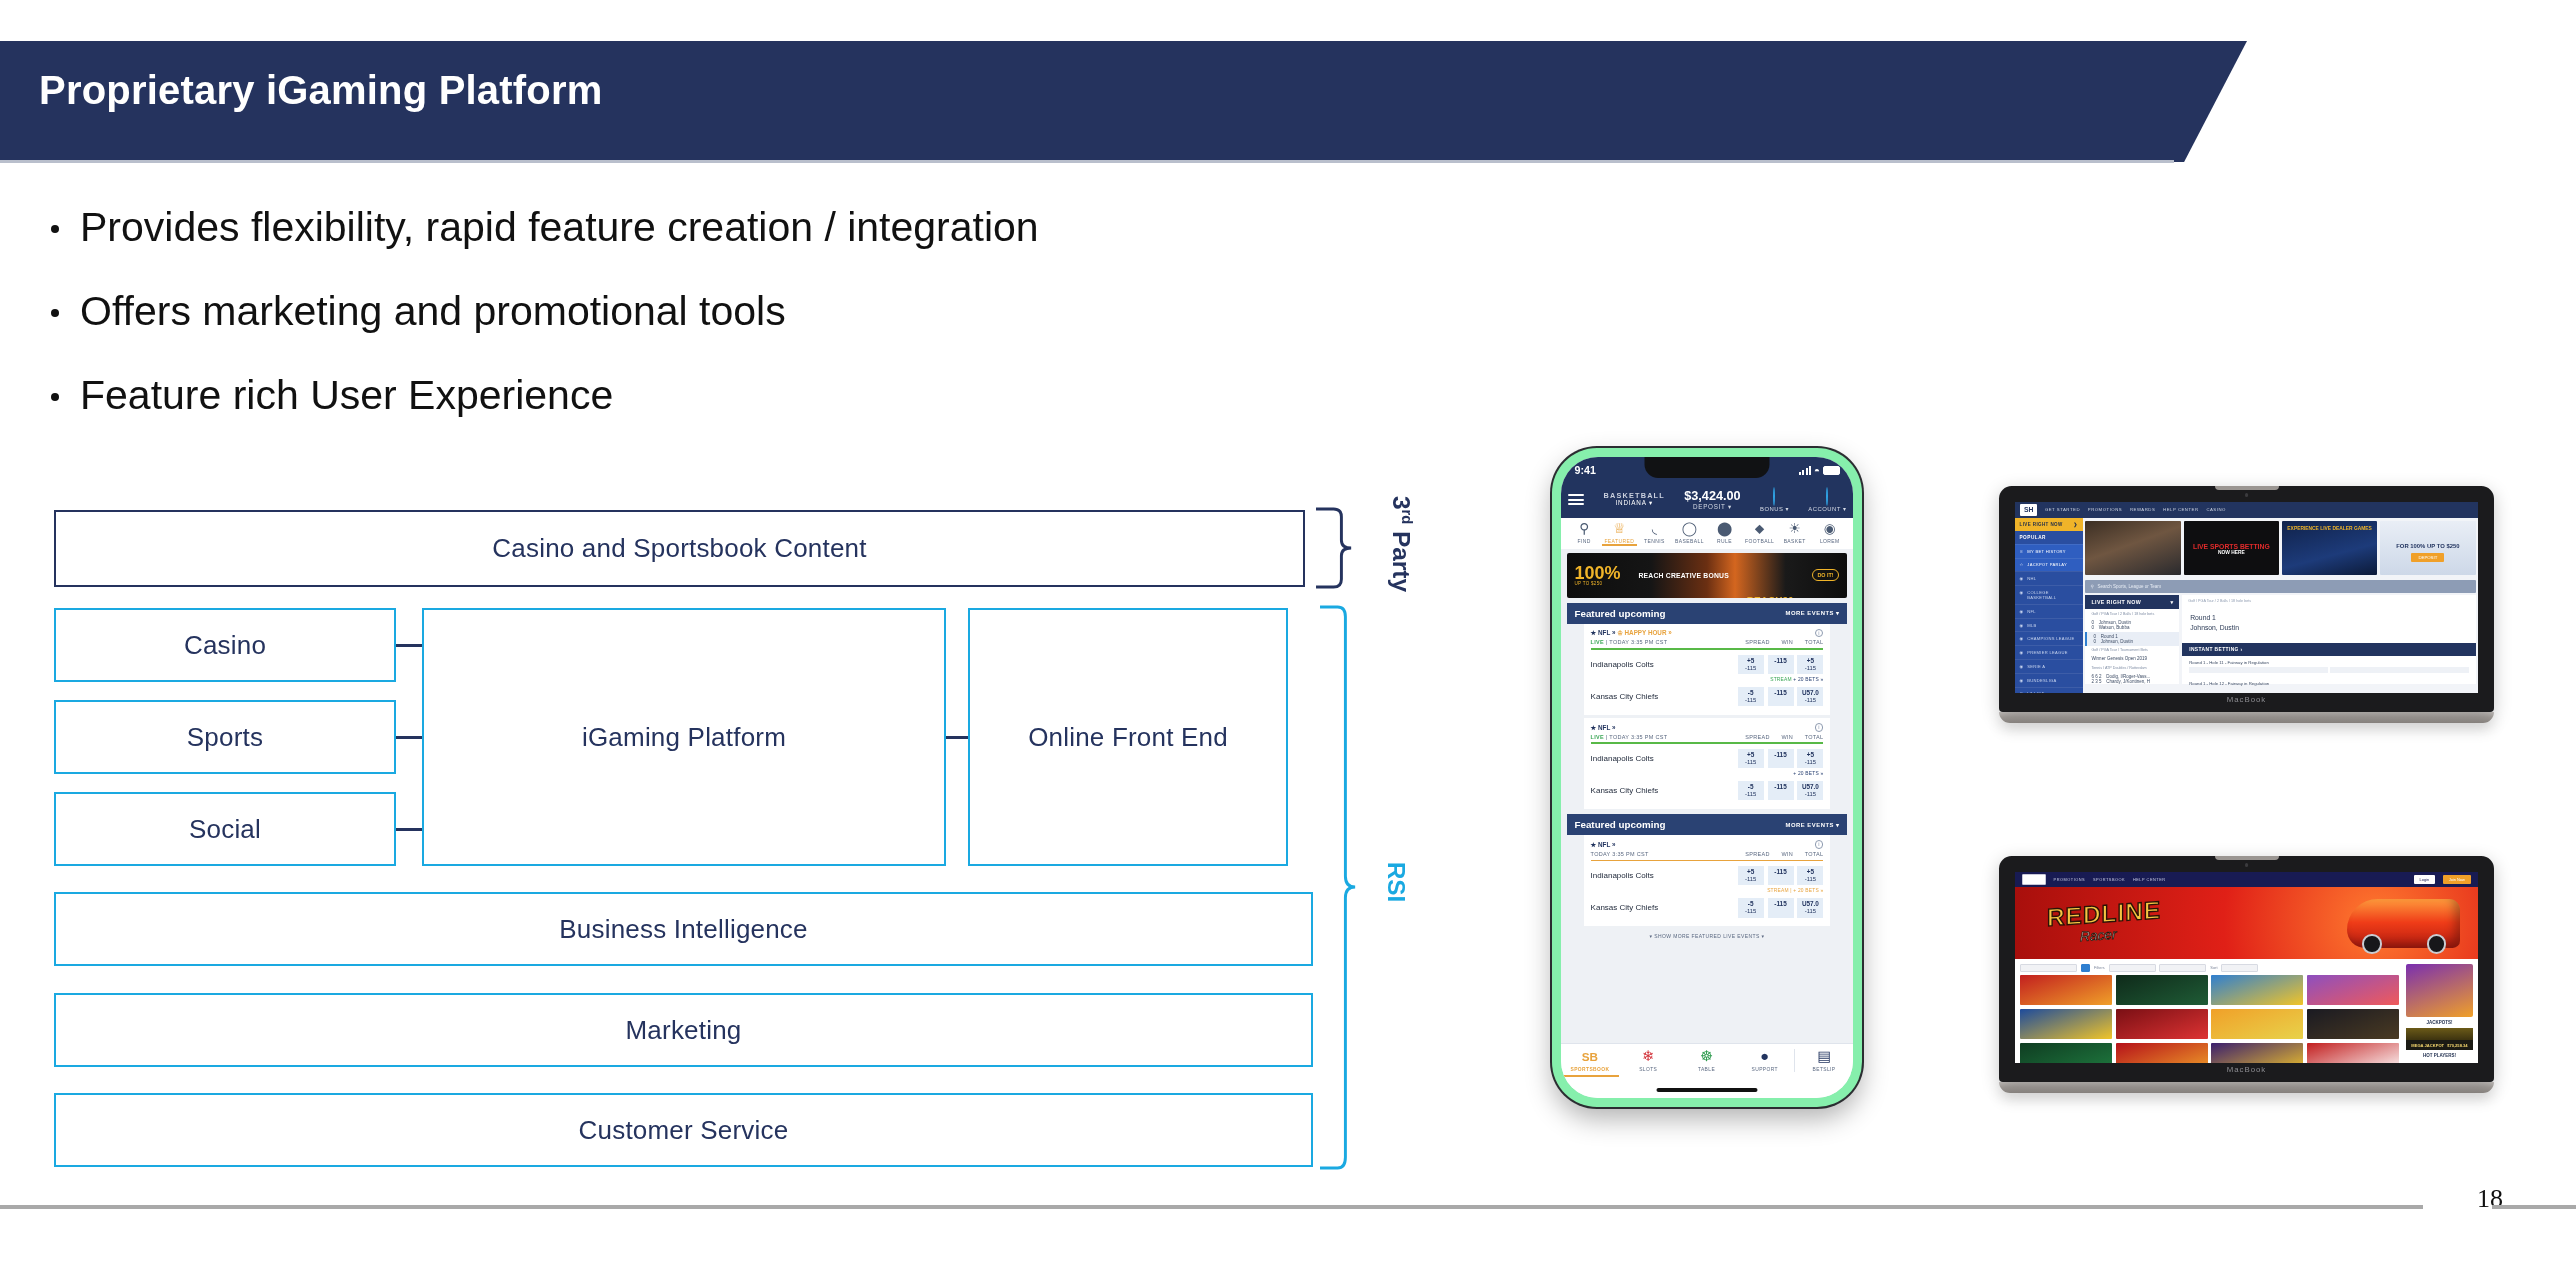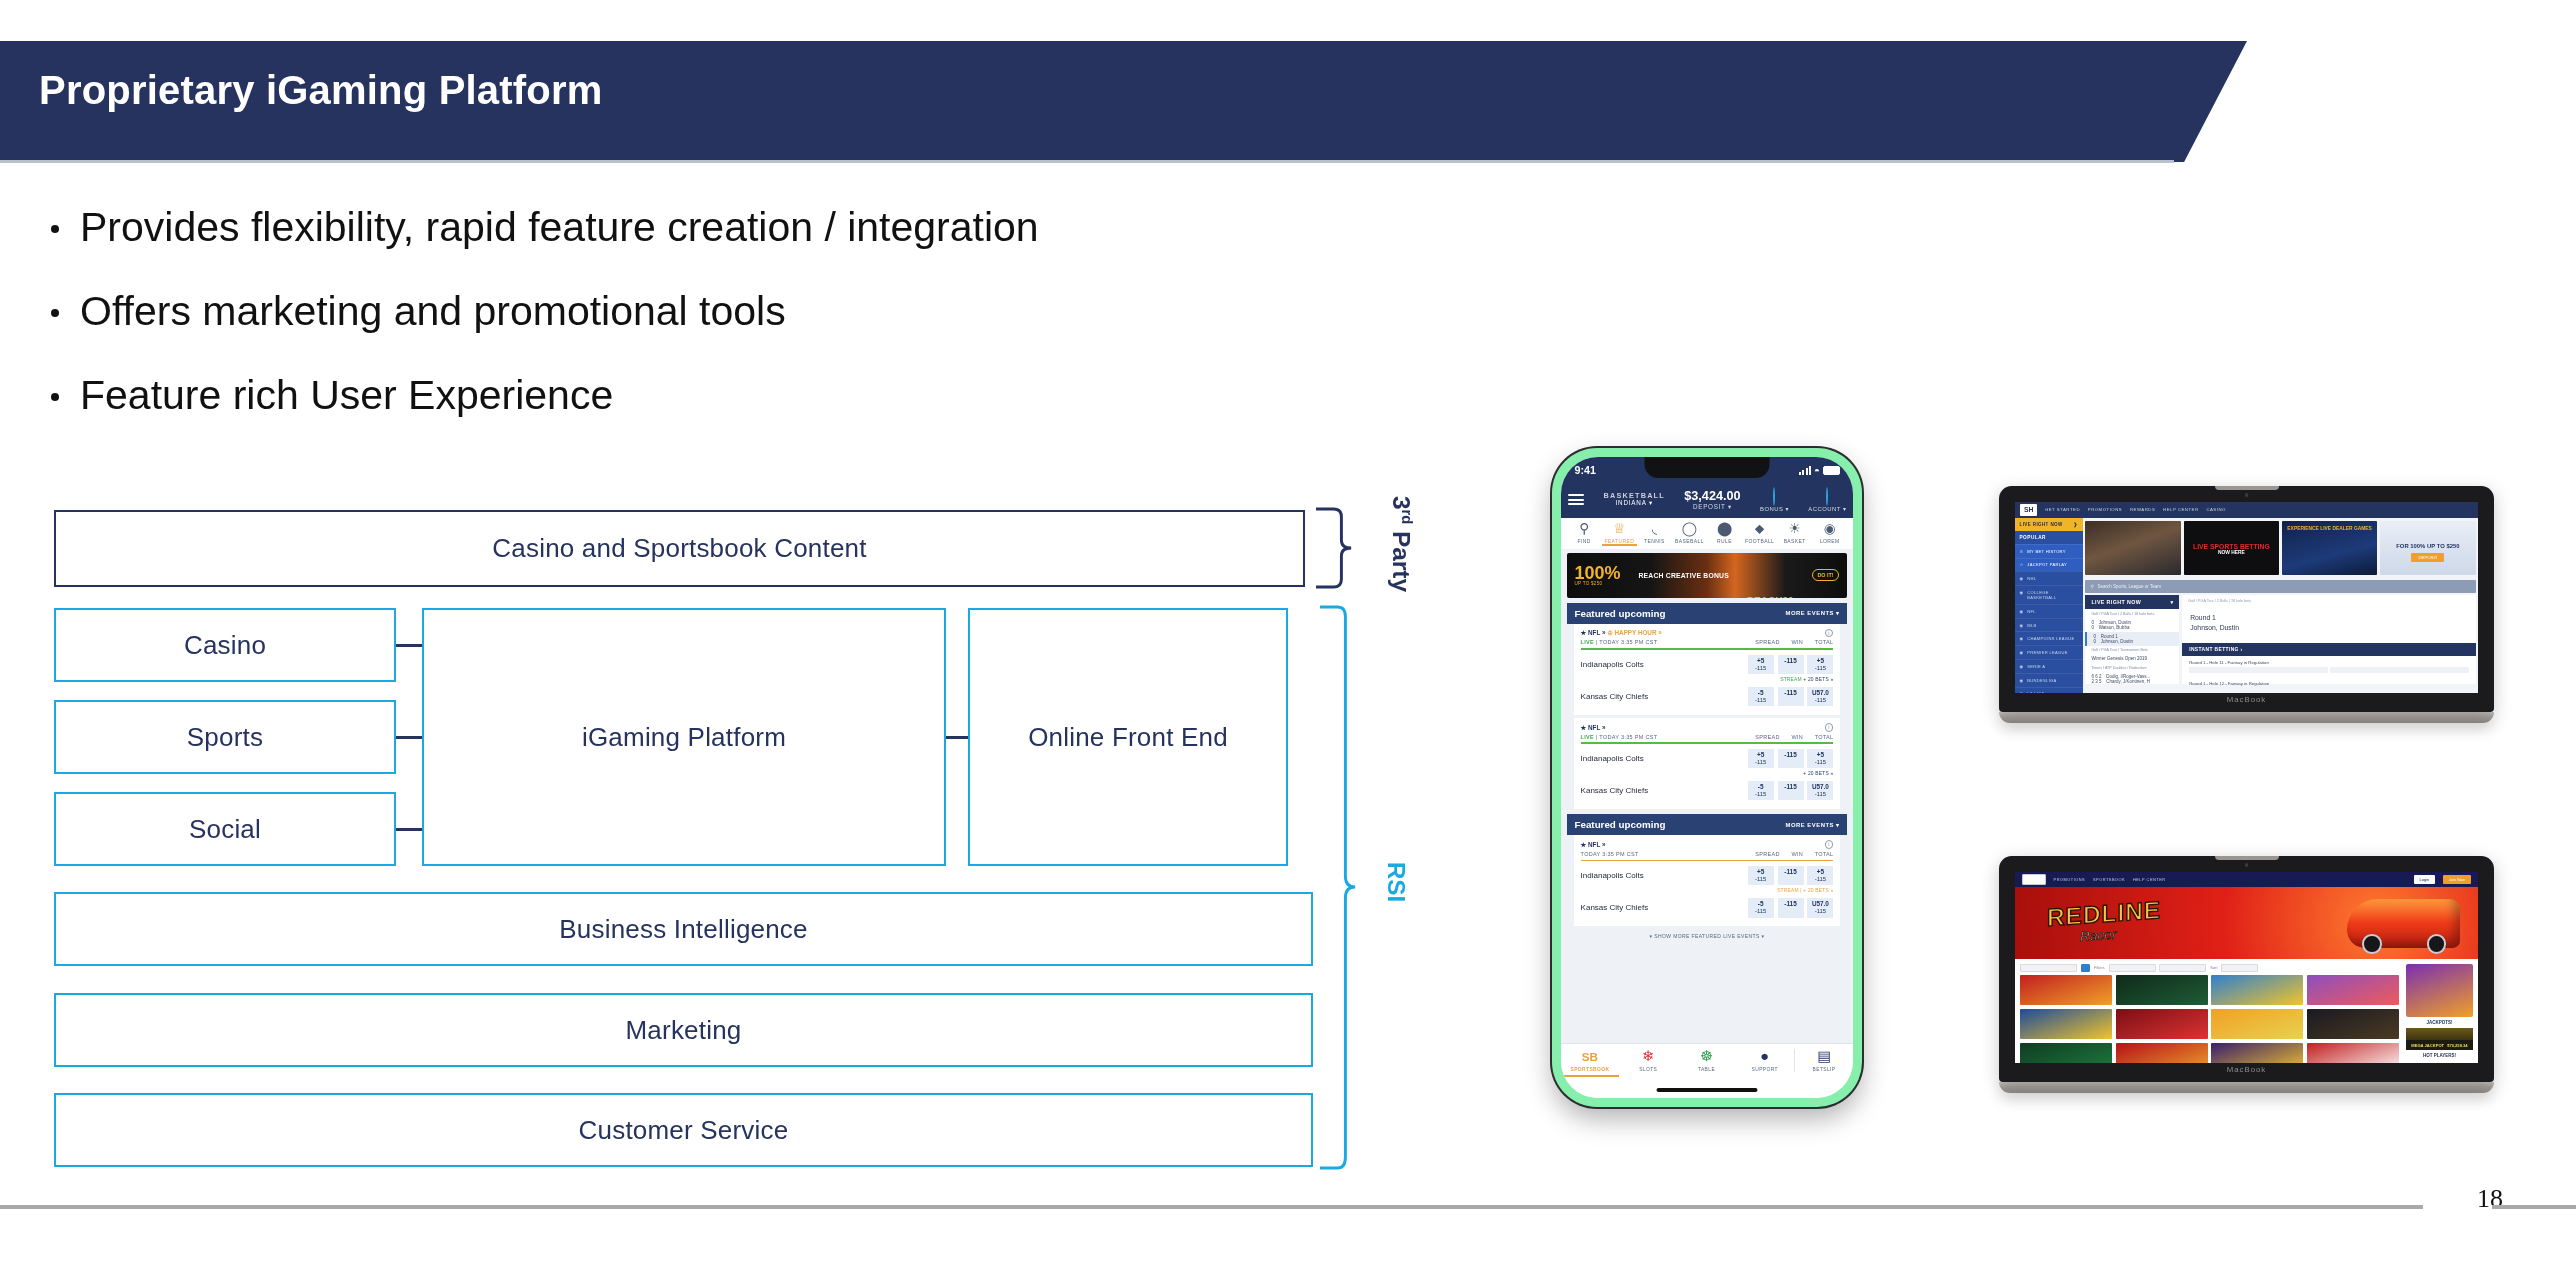--- a/index.html
+++ b/index.html
@@ -144,21 +144,21 @@
     border:1px solid #f0b429; border-radius:7.8px; padding:2px 4.9px;
     font-size:5.4px; color:#f0b429; font-weight:bold;
   }
 
   .sec-head{
     margin:4.9px 5.9px 0; background:#2a4273; color:#fff;
     display:flex; align-items:center; justify-content:space-between;
     padding:4.9px 7.8px; font-size:9.8px; font-weight:bold;
   }
   .sec-head .more{ font-size:5.9px; letter-spacing:0.5px; font-weight:bold;}
-  .evt{ margin:0 13px; background:#fff; padding:4.9px 6.8px 5.9px; }
+  .evt{ margin:0 23px; background:#fff; padding:4.9px 6.8px 5.9px; }
   .evt-top{ display:flex; align-items:center; justify-content:space-between; }
   .evt-lg{ font-size:6.3px; font-weight:bold; color:#22345f; }
   .evt-lg .hh{ color:#e8a33d; }
   .evt-i{ width:8.8px; height:8.8px; border-radius:50%; border:1px solid #8e9bb0;
           font-size:5.9px; color:#8e9bb0; text-align:center; line-height:7.8px; }
   .evt-meta{ display:flex; align-items:center; justify-content:space-between;
              font-size:5.5px; color:#5a6880; margin-top:2px; letter-spacing:0.3px;}
   .evt-meta .live{ color:#3aa655; font-weight:bold;}
   .evt-meta .cols{ display:flex; gap:11.7px; }
   .rule{ height:1.6px; background:#58b947; margin:2.9px 0 0; }

